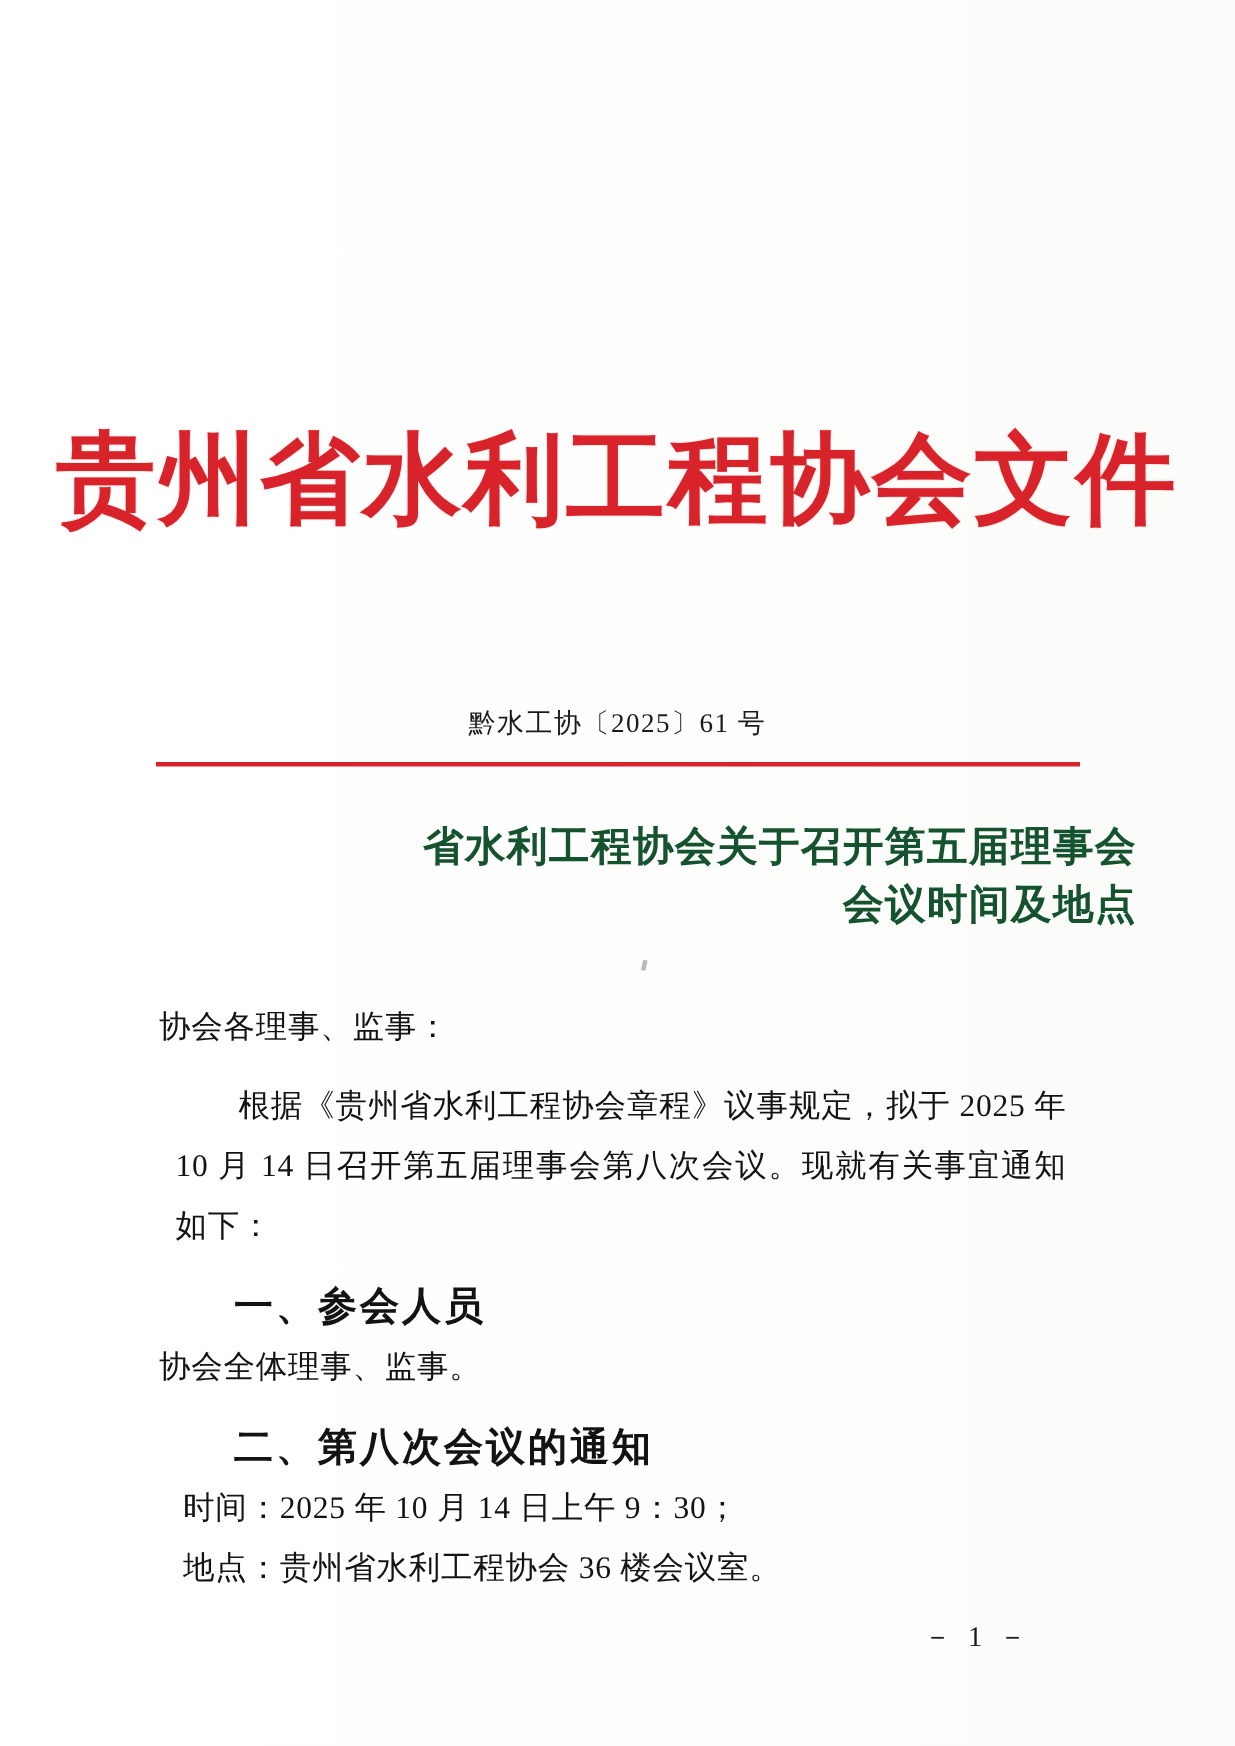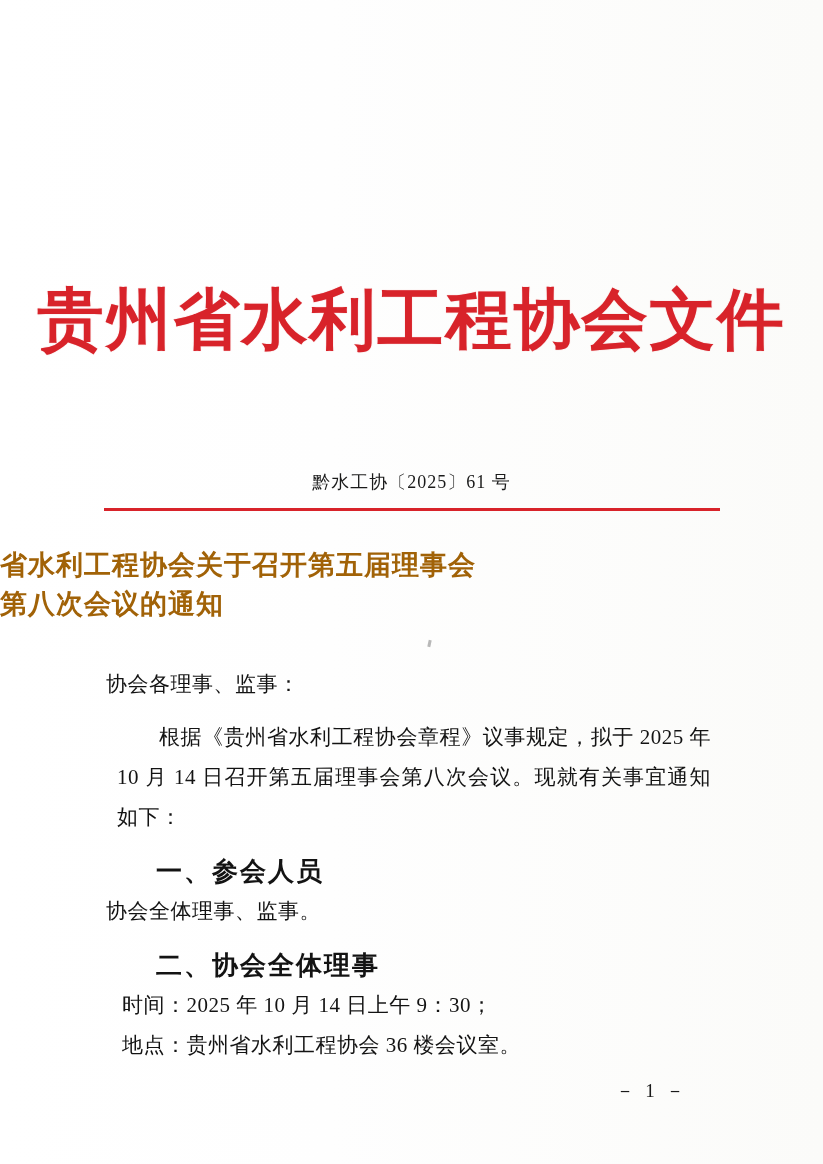--- a/index.html
+++ b/index.html
@@ -60,22 +60,22 @@
     left: 104px;
     width: 616px;
     height: 2.5px;
     background: #d8232a;
   }
   .subject {
     position: absolute;
     top: 545px;
     left: 0;
     width: 758px;
-    text-align: left;
-    color: #a16207;
+    text-align: right;
+    color: #14532d;
     font-family: "DejaVu Serif", "Liberation Serif", serif;
     font-weight: bold;
     font-size: 27px;
     line-height: 1.45;
     letter-spacing: 1px;
   }
   .subject .line2 {
     display: block;
   }
   .body-block {
@@ -151,35 +151,35 @@
   <div class="paper-tint"></div>
 
   <div class="doc-title">贵州省水利工程协会文件</div>
 
   <div class="doc-number">黔水工协〔2025〕61 号</div>
 
   <div class="red-rule"></div>
 
   <div class="subject">
     <span>省水利工程协会关于召开第五届理事会</span>
-    <span class="line2">第八次会议的通知</span>
+    <span class="line2">会议时间及地点</span>
   </div>
 
   <div class="stray-mark"></div>
 
   <div class="body-block">
     <p class="para salutation plain">协会各理事、监事：</p>
 
     <p class="para">根据《贵州省水利工程协会章程》议事规定，拟于 2025 年 10 月 14 日召开第五届理事会第八次会议。现就有关事宜通知如下：</p>
 
     <p class="heading">一、参会人员</p>
 
     <p class="para plain">协会全体理事、监事。</p>
 
-    <p class="heading">二、协会全体理事</p>
+    <p class="heading">二、第八次会议的通知</p>
 
     <p class="para indent1">时间：2025 年 10 月 14 日上午 9：30；</p>
 
     <p class="para indent1">地点：贵州省水利工程协会 36 楼会议室。</p>
   </div>
 
   <div class="page-number">
     <span class="pn-inner">－ 1 －</span>
   </div>
 </div>

